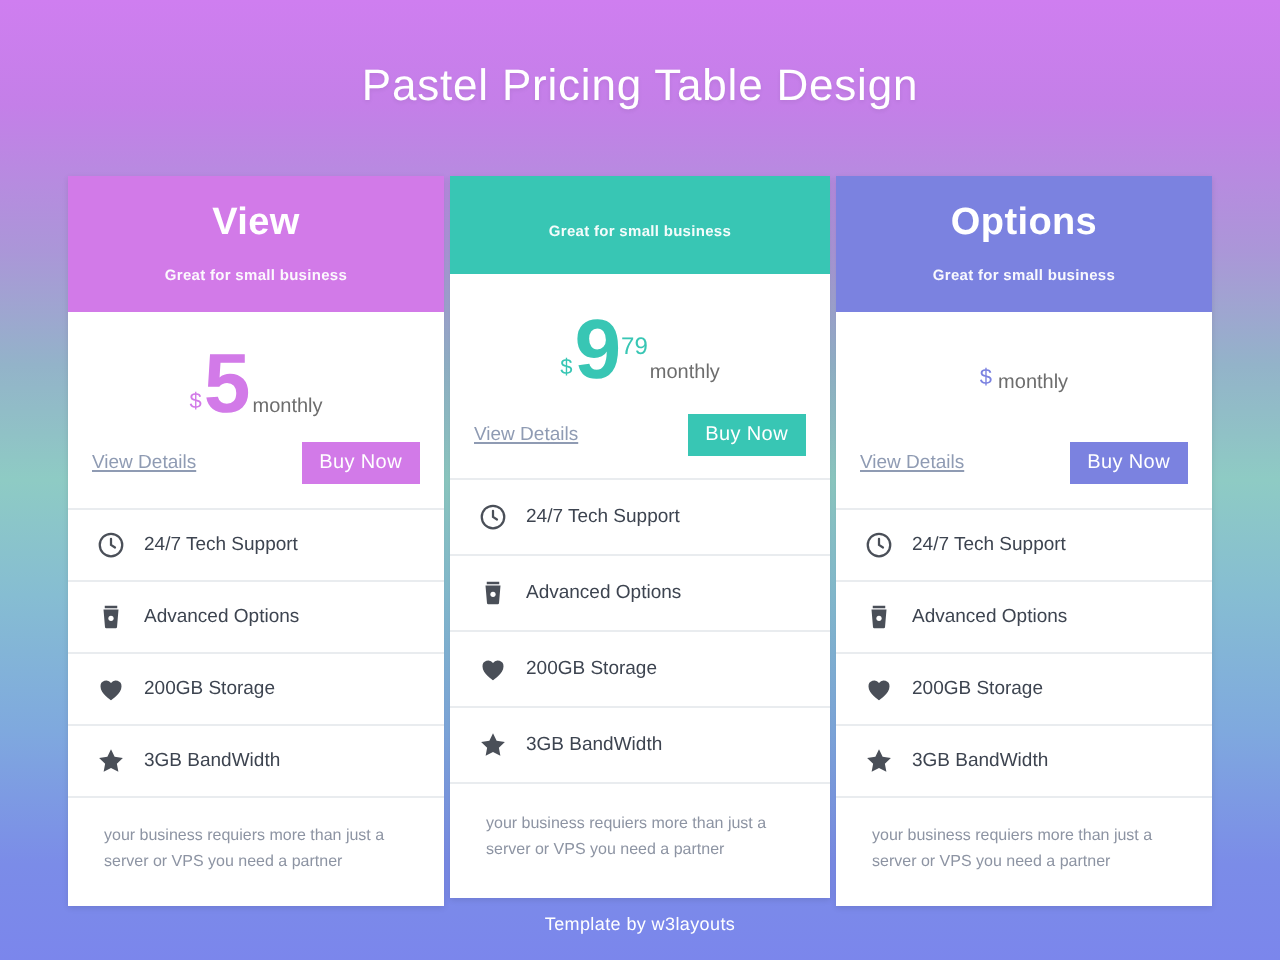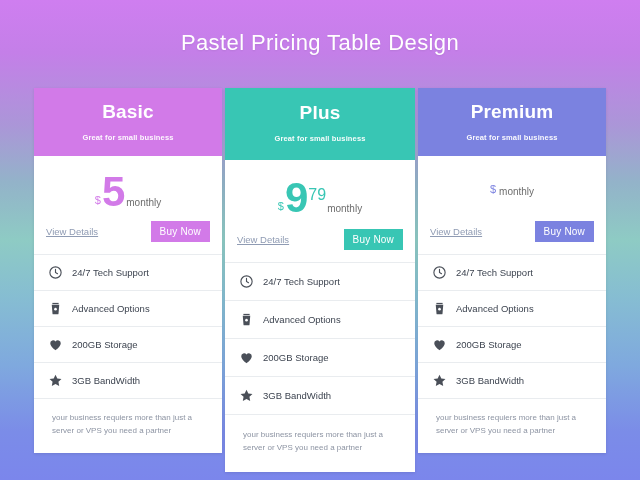--- a/index.html
+++ b/index.html
@@ -103,21 +103,21 @@
     margin-right: 1px;
     position: relative;
     top: -2px;
   }
   .amount {
     font-size: 42px;
     font-weight: 700;
     letter-spacing: -1px;
   }
   .cents {
-    font-size: 16px;
+    font-size: 12px;
     font-weight: 400;
     position: relative;
     top: -12px;
     margin-left: 1px;
   }
   .per {
     font-size: 10px;
     font-weight: 400;
     color: #6d6d6d;
     margin-left: 1px;
@@ -196,21 +196,21 @@
 </style>
 </head>
 <body>
 
 <h1 class="page-title">Pastel Pricing Table Design</h1>
 
 <div class="cards">
 
   <div class="card">
     <div class="card-head" style="background: rgb(210, 122, 232);">
-      <div class="plan-name">Basic</div>
+      <div class="plan-name">View</div>
       <div class="plan-tag">Great for small business</div>
     </div>
     <div class="price-block">
       <div class="price-row">
         <span class="cur" style="color: rgb(210, 122, 232);">$</span>
         <span class="amount" style="color: rgb(210, 122, 232);">5</span>
         <span class="cents" style="color: rgb(210, 122, 232);"></span>
         <span class="per">monthly</span>
       </div>
     </div>
@@ -253,21 +253,20 @@
             </svg>
           </span>
         <span>3GB BandWidth</span>
       </li>
     </ul>
     <div class="card-foot">your business requiers more than just a server or VPS you need a partner</div>
   </div>
 
   <div class="card featured">
     <div class="card-head" style="background: rgb(56, 198, 180);">
-      <div class="plan-name">Plus</div>
       <div class="plan-tag">Great for small business</div>
     </div>
     <div class="price-block">
       <div class="price-row">
         <span class="cur" style="color: rgb(56, 198, 180);">$</span>
         <span class="amount" style="color: rgb(56, 198, 180);">9</span>
         <span class="cents" style="color: rgb(56, 198, 180);">79</span>
         <span class="per">monthly</span>
       </div>
     </div>
@@ -310,21 +309,21 @@
             </svg>
           </span>
         <span>3GB BandWidth</span>
       </li>
     </ul>
     <div class="card-foot">your business requiers more than just a server or VPS you need a partner</div>
   </div>
 
   <div class="card">
     <div class="card-head" style="background: rgb(123, 130, 224);">
-      <div class="plan-name">Premium</div>
+      <div class="plan-name">Options</div>
       <div class="plan-tag">Great for small business</div>
     </div>
     <div class="price-block">
       <div class="price-row">
         <span class="cur" style="color: rgb(123, 130, 224);">$</span>
         <span class="cents" style="color: rgb(123, 130, 224);"></span>
         <span class="per">monthly</span>
       </div>
     </div>
     <div class="actions">

